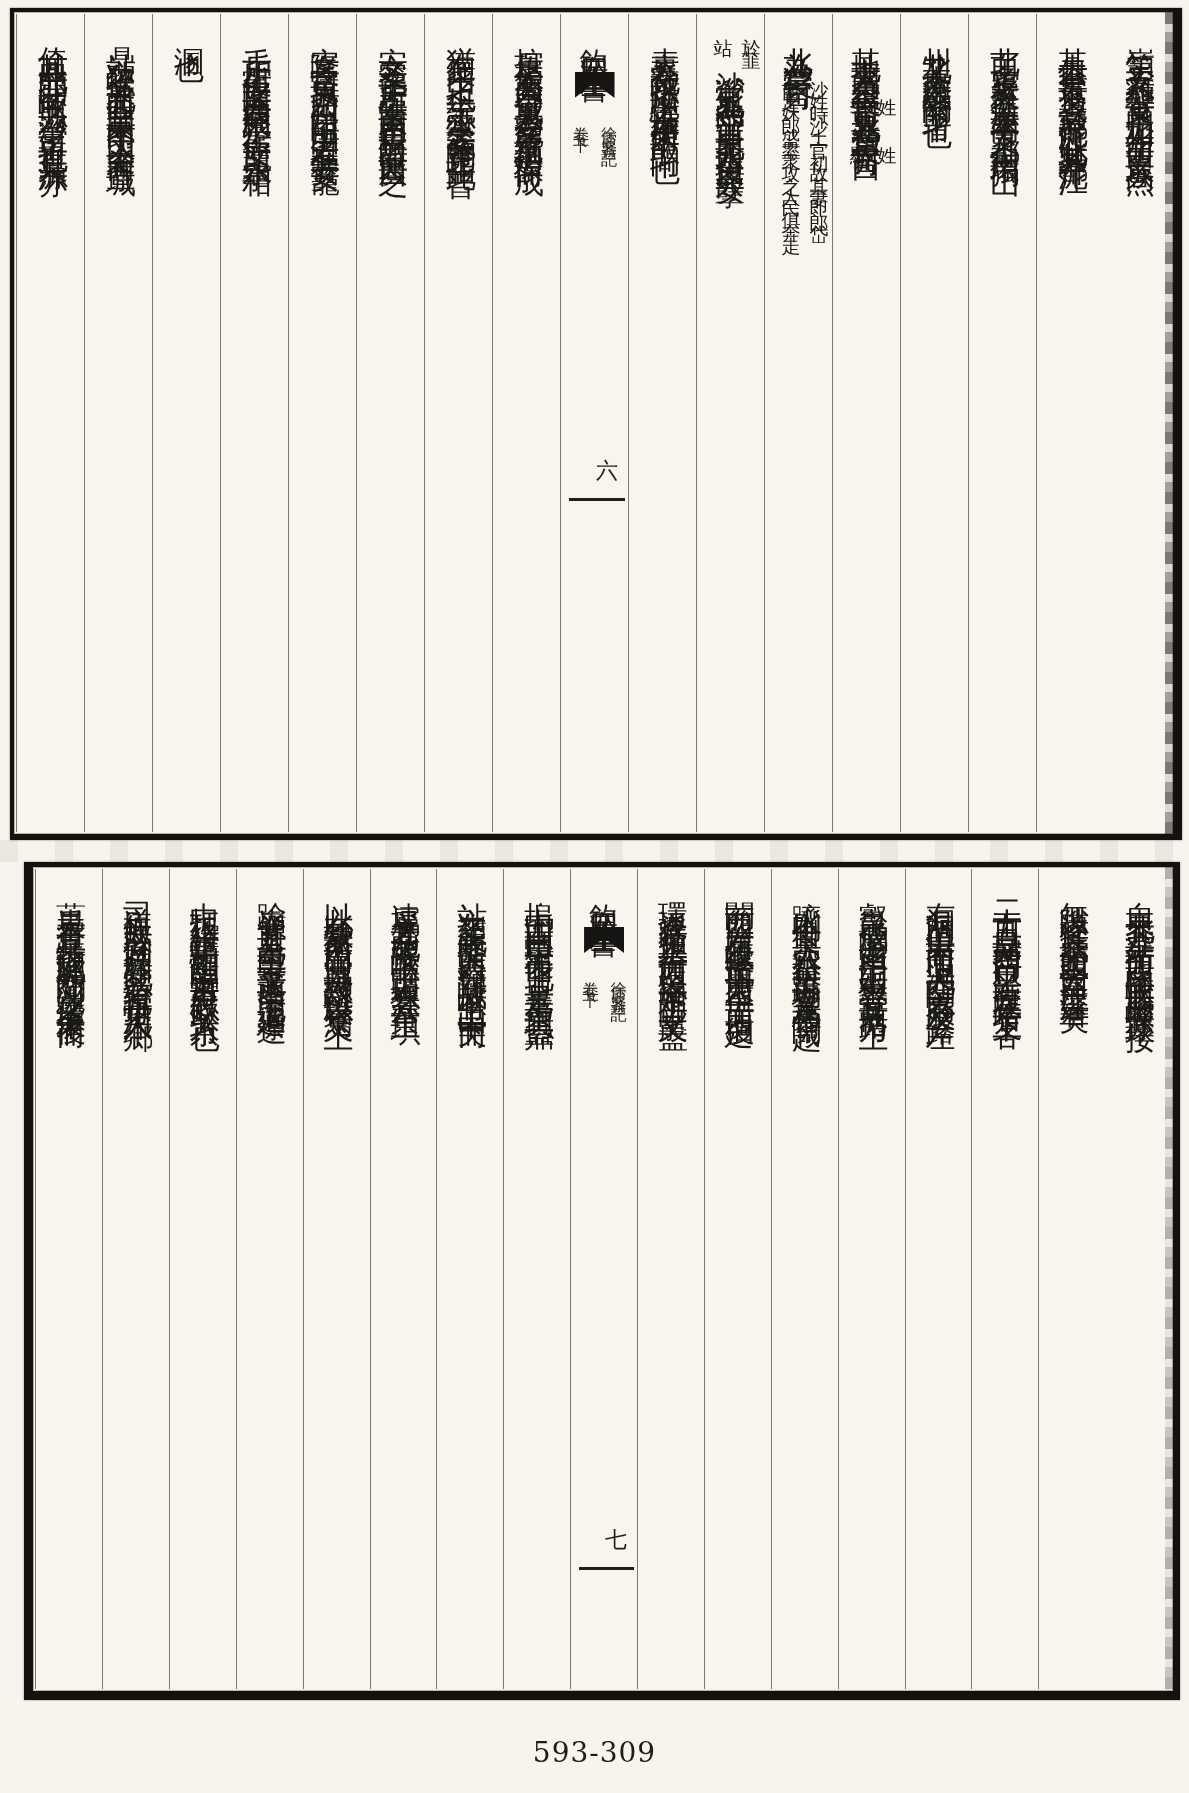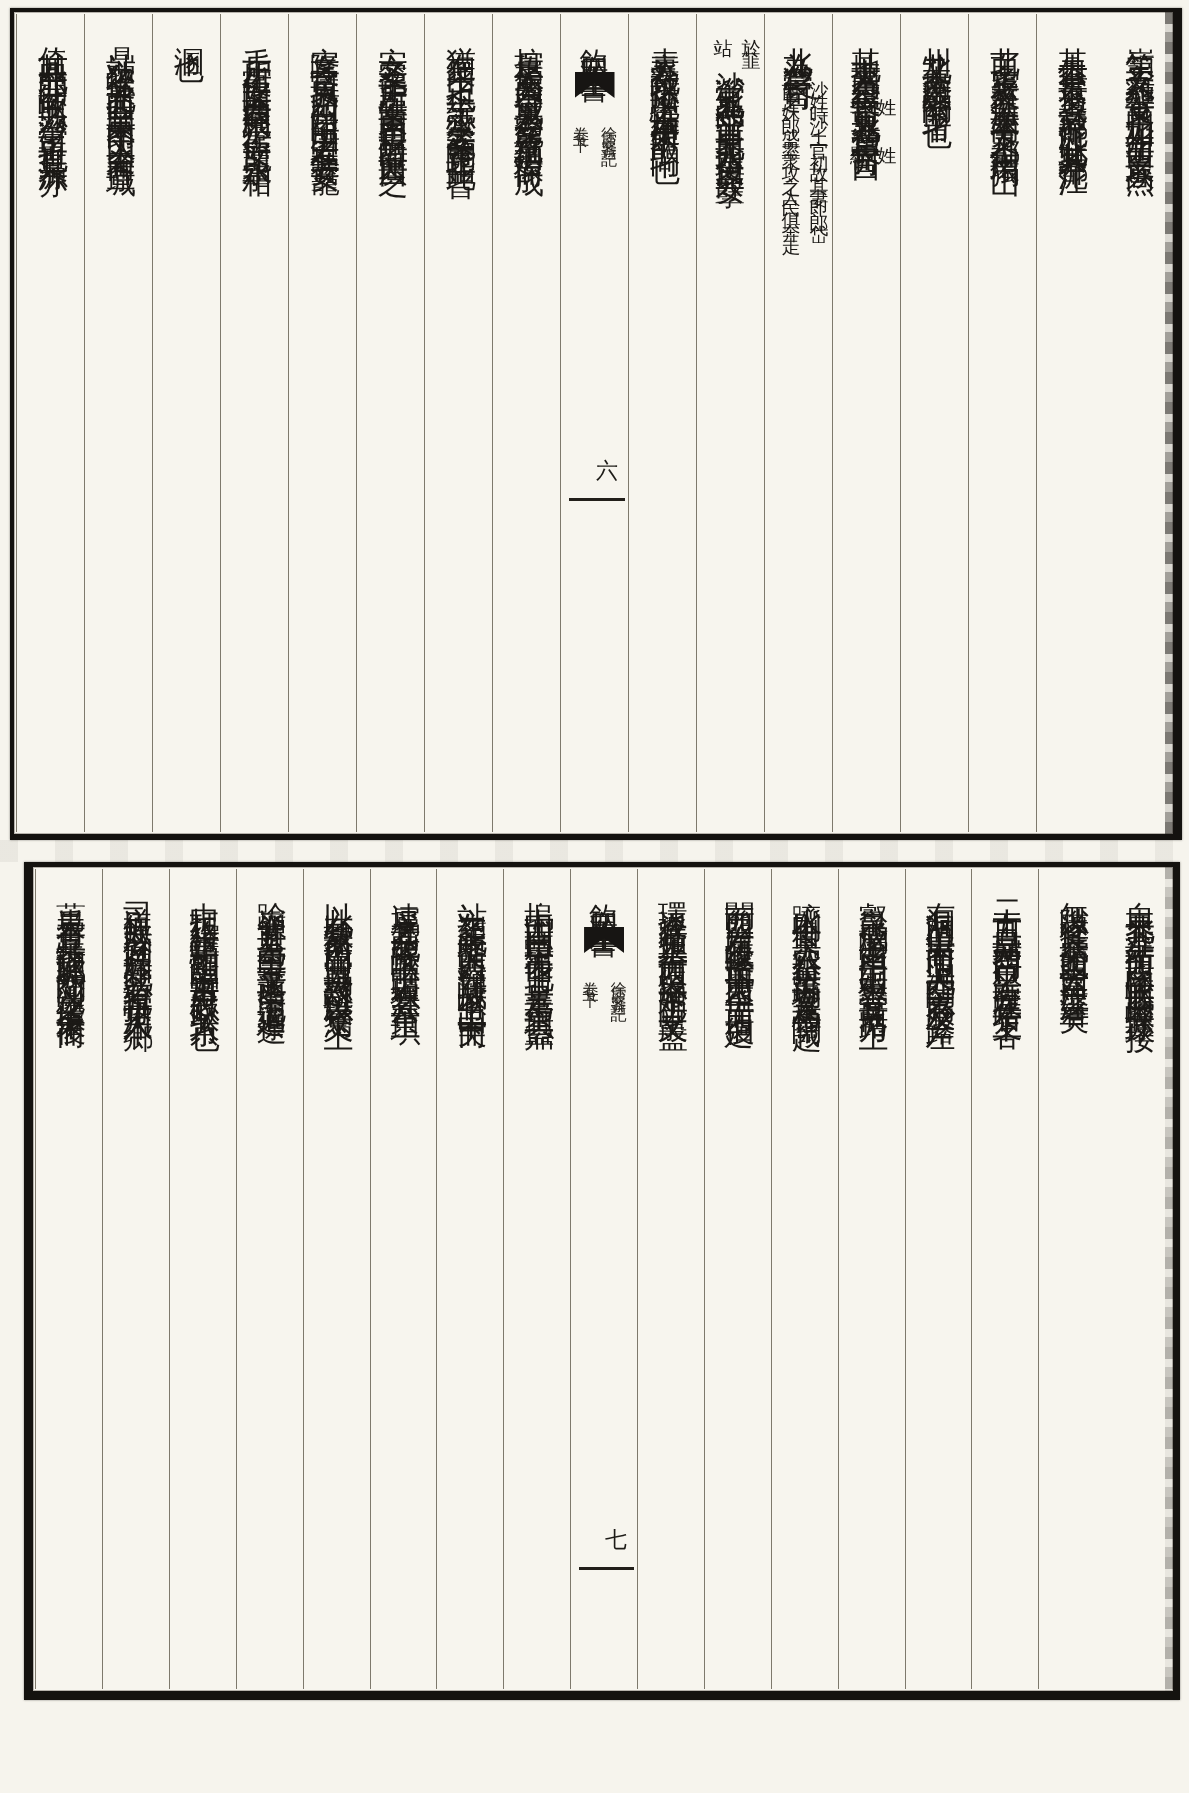--- a/index.html
+++ b/index.html
@@ -133,13 +133,14 @@
         <div class="col"><span class="lg">塢中山西南轉二里復西北上一里是為黃土埧蓋鼎</span></div>
         <div class="col"><span class="lg">站之嶺至此中降又與西嶺對峙成峽有土山中突而</span></div>
         <div class="col"><span class="lg">連屬之其南北皆墜峽下中踞若埧然其云黃土埧</span></div>
         <div class="col"><span class="lg">以此有數家倚西山而當其坳設廵司以稽察焉又上</span></div>
         <div class="col"><span class="lg">踰嶺脊共五里為白雲寺于是遂西南下迤邐廻途</span></div>
         <div class="col"><span class="lg">中扛担絡繹車騎相望則臨安道毋忠以欽取入京也</span></div>
         <div class="col"><span class="lg">司道無欽取之例其牌如此當必有說按毋川人本鄉</span></div>
         <div class="col"><span class="lg">蔿豈果有卓異特達聖聰耶然聞阿迷之僭據未復而</span></div>
       </div>
   </div>
+  <div class="plate">593-309</div>
 </div>
 
 </body></html>

